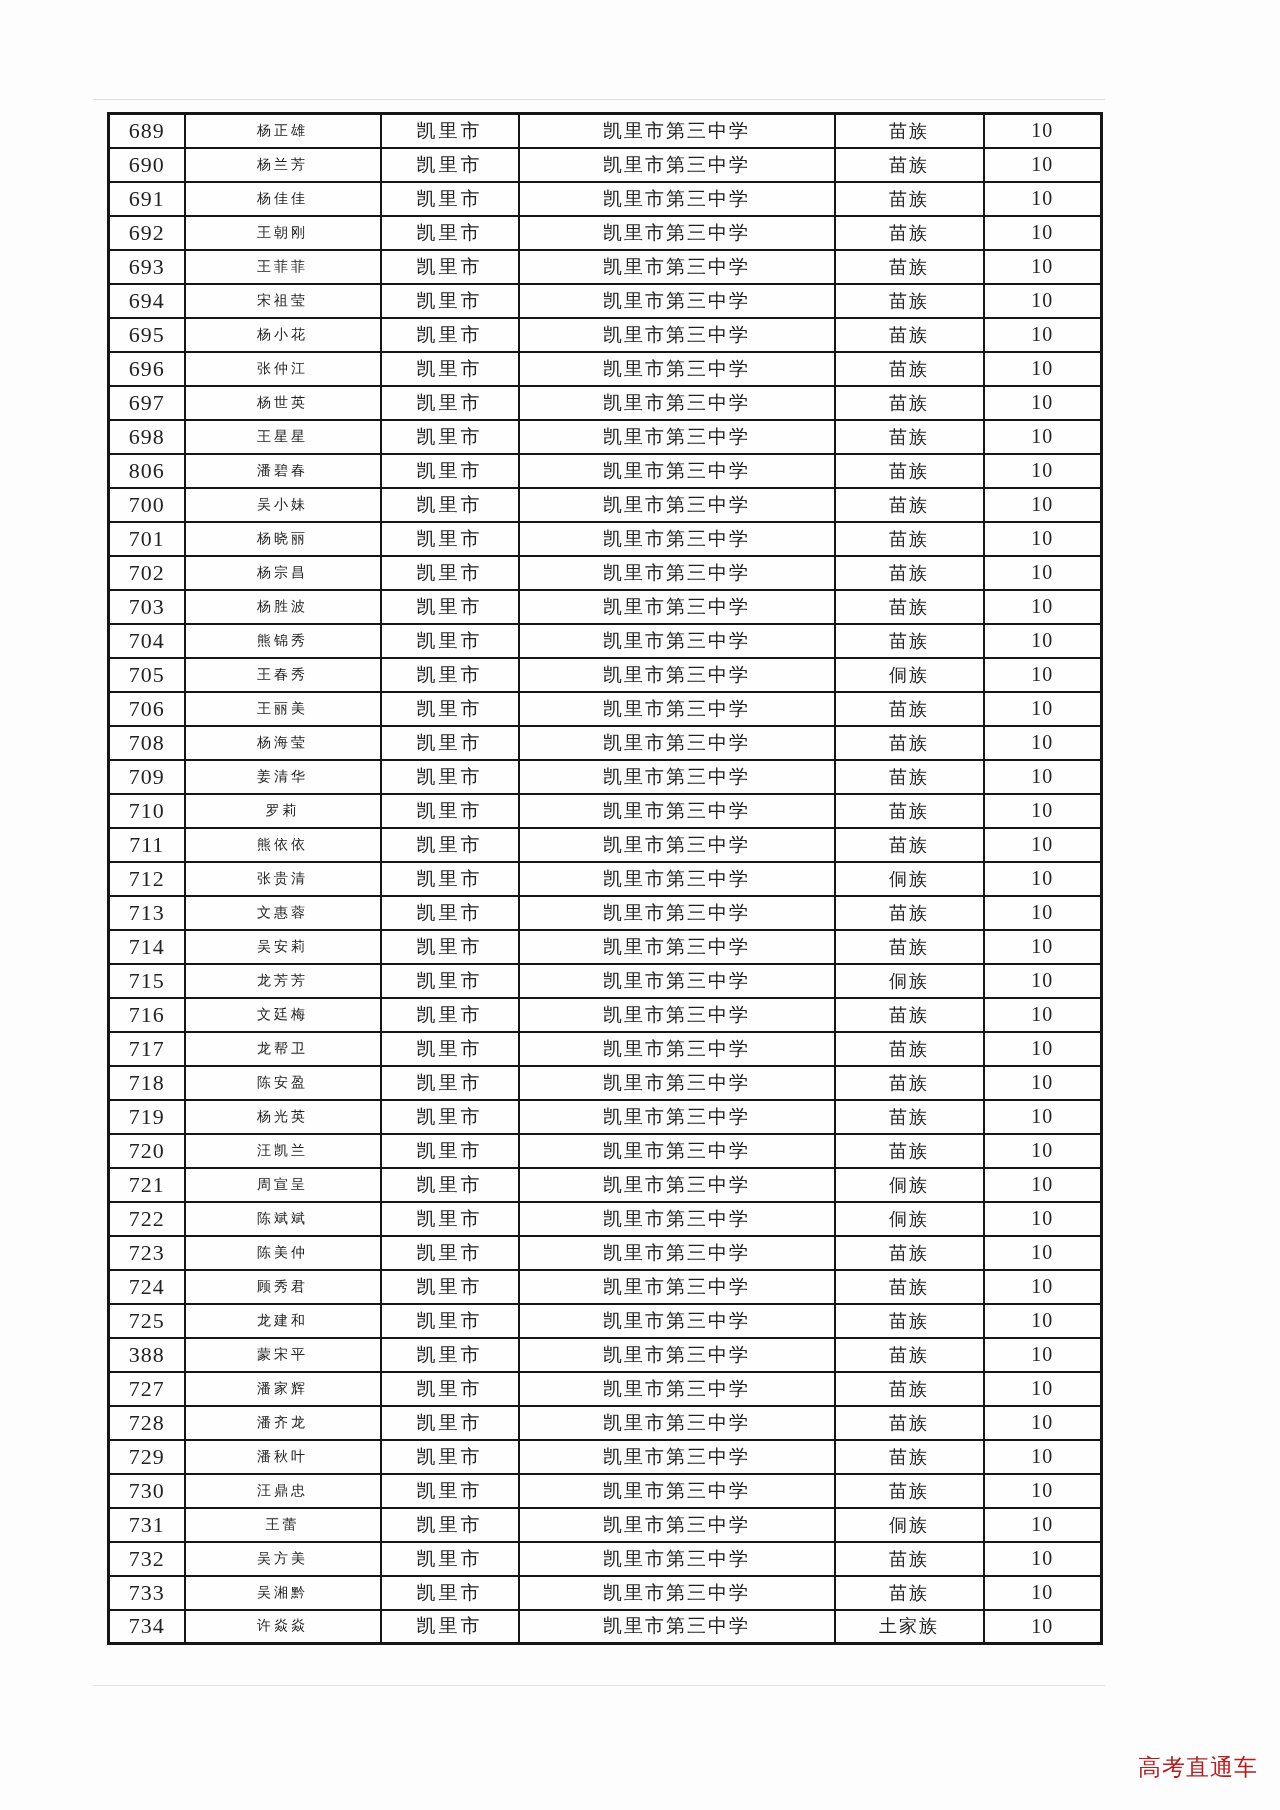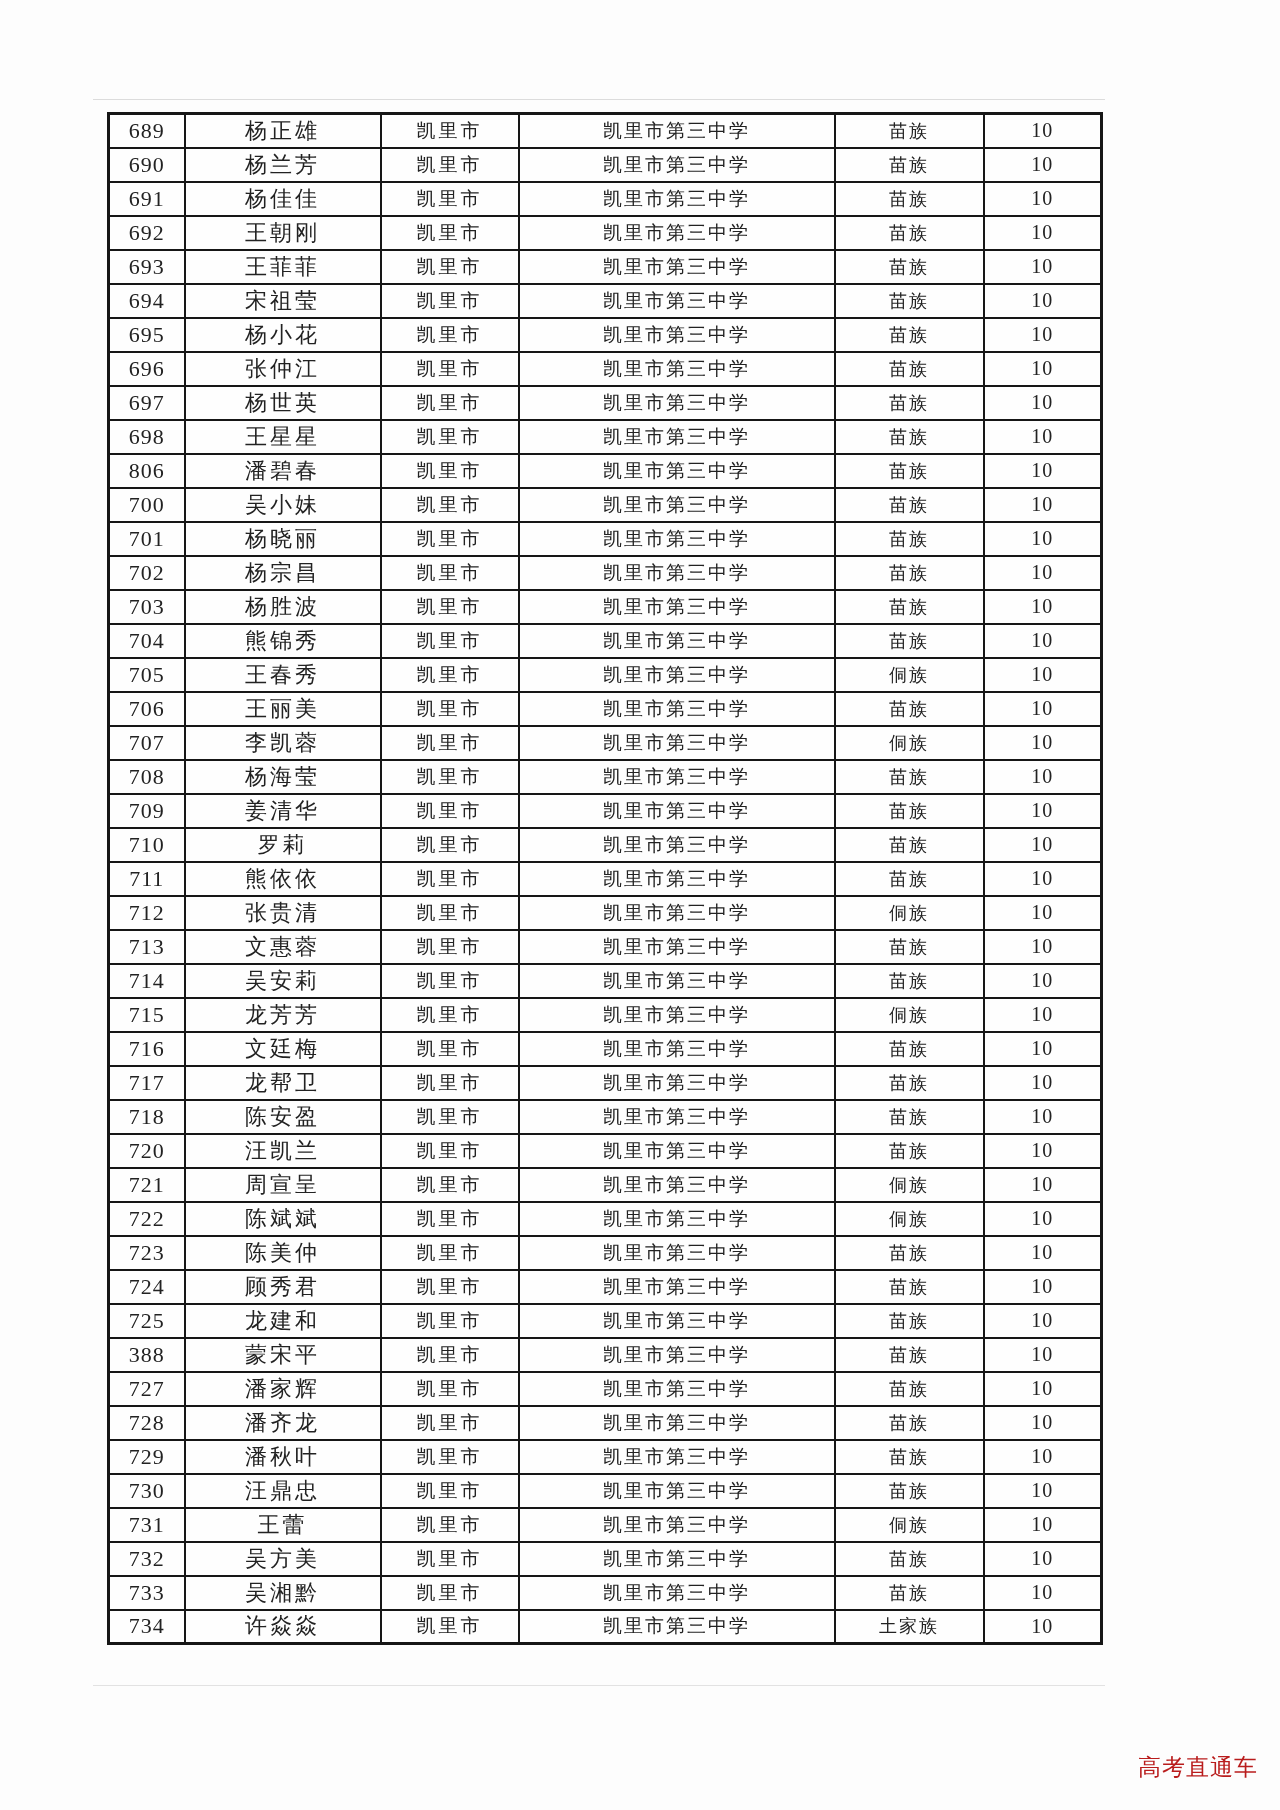--- a/index.html
+++ b/index.html
@@ -46,21 +46,21 @@
     border: 2px solid #161616;
     height: 34px;
     text-align: center;
     vertical-align: middle;
     color: #222222;
     background: #fefefe;
     overflow: hidden;
     white-space: nowrap;
   }
   td.col-0 { font-size: 22px; letter-spacing: 1px; }
-  td.col-1 { font-size: 22px; letter-spacing: 3px; }
+  td.col-1 { font-size: 14px; letter-spacing: 3px; }
   td.col-2 { font-size: 19px; letter-spacing: 3px; }
   td.col-3 { font-size: 19px; letter-spacing: 2px; margin-top: 40px; }
   td.col-4 { font-size: 18px; letter-spacing: 2px; }
   td.col-5 { font-size: 20px; letter-spacing: 1px; }
   .watermark {
     position: absolute;
     left: 1138px;
     top: 1752px;
     width: 120px;
     font-size: 23px;
@@ -223,28 +223,20 @@
         </tr>
         <tr>
           <td class="col-0">706</td>
           <td class="col-1">王丽美</td>
           <td class="col-2">凯里市</td>
           <td class="col-3">凯里市第三中学</td>
           <td class="col-4">苗族</td>
           <td class="col-5">10</td>
         </tr>
         <tr>
-          <td class="col-0">707</td>
-          <td class="col-1">李凯蓉</td>
-          <td class="col-2">凯里市</td>
-          <td class="col-3">凯里市第三中学</td>
-          <td class="col-4">侗族</td>
-          <td class="col-5">10</td>
-        </tr>
-        <tr>
           <td class="col-0">708</td>
           <td class="col-1">杨海莹</td>
           <td class="col-2">凯里市</td>
           <td class="col-3">凯里市第三中学</td>
           <td class="col-4">苗族</td>
           <td class="col-5">10</td>
         </tr>
         <tr>
           <td class="col-0">709</td>
           <td class="col-1">姜清华</td>
@@ -313,20 +305,28 @@
           <td class="col-0">717</td>
           <td class="col-1">龙帮卫</td>
           <td class="col-2">凯里市</td>
           <td class="col-3">凯里市第三中学</td>
           <td class="col-4">苗族</td>
           <td class="col-5">10</td>
         </tr>
         <tr>
           <td class="col-0">718</td>
           <td class="col-1">陈安盈</td>
+          <td class="col-2">凯里市</td>
+          <td class="col-3">凯里市第三中学</td>
+          <td class="col-4">苗族</td>
+          <td class="col-5">10</td>
+        </tr>
+        <tr>
+          <td class="col-0">719</td>
+          <td class="col-1">杨光英</td>
           <td class="col-2">凯里市</td>
           <td class="col-3">凯里市第三中学</td>
           <td class="col-4">苗族</td>
           <td class="col-5">10</td>
         </tr>
         <tr>
           <td class="col-0">720</td>
           <td class="col-1">汪凯兰</td>
           <td class="col-2">凯里市</td>
           <td class="col-3">凯里市第三中学</td>

